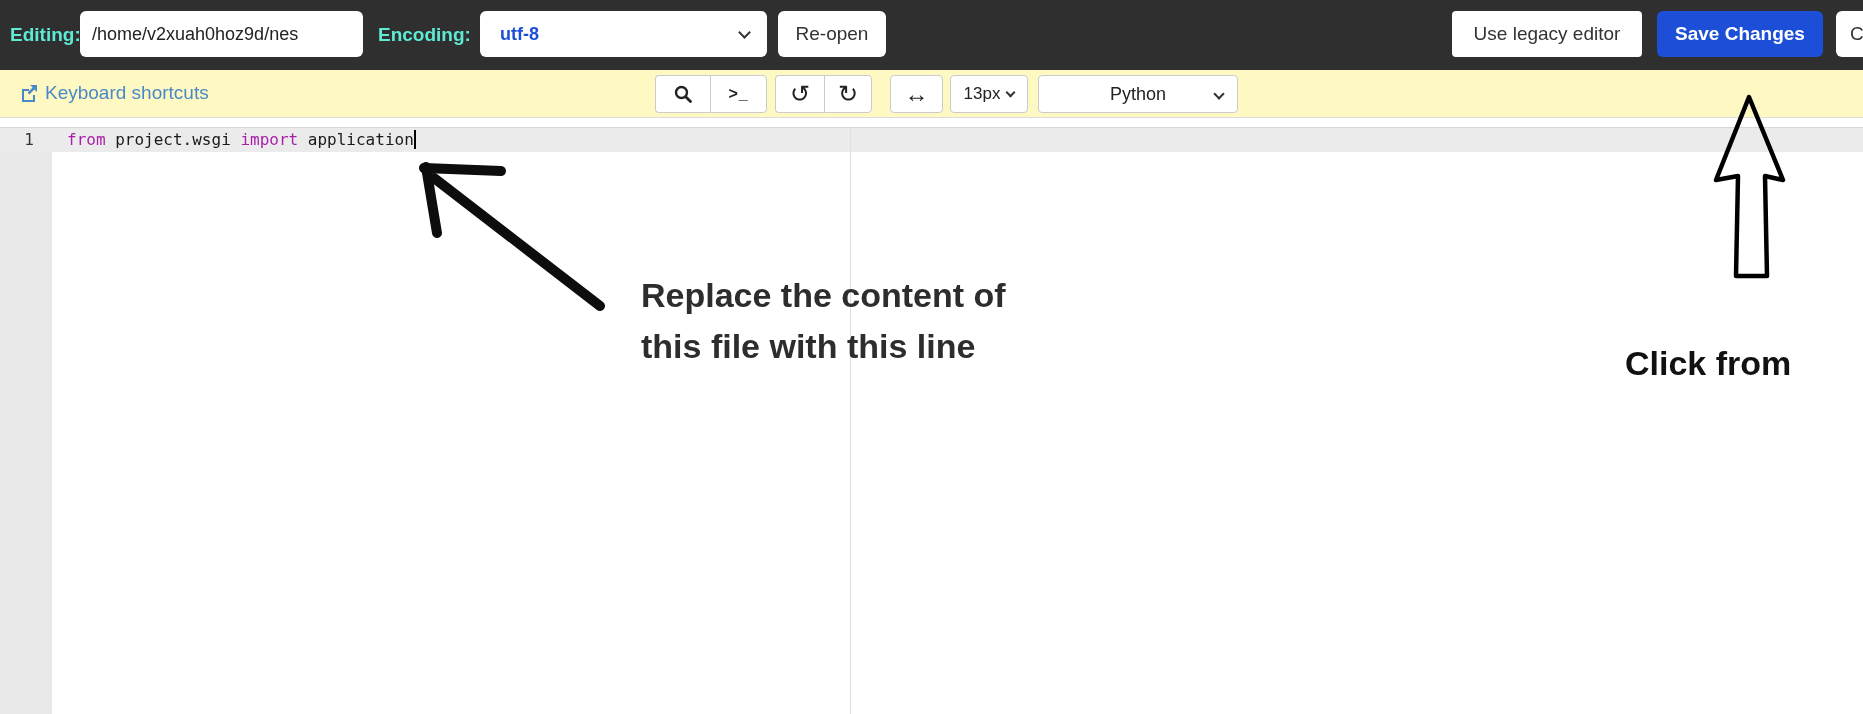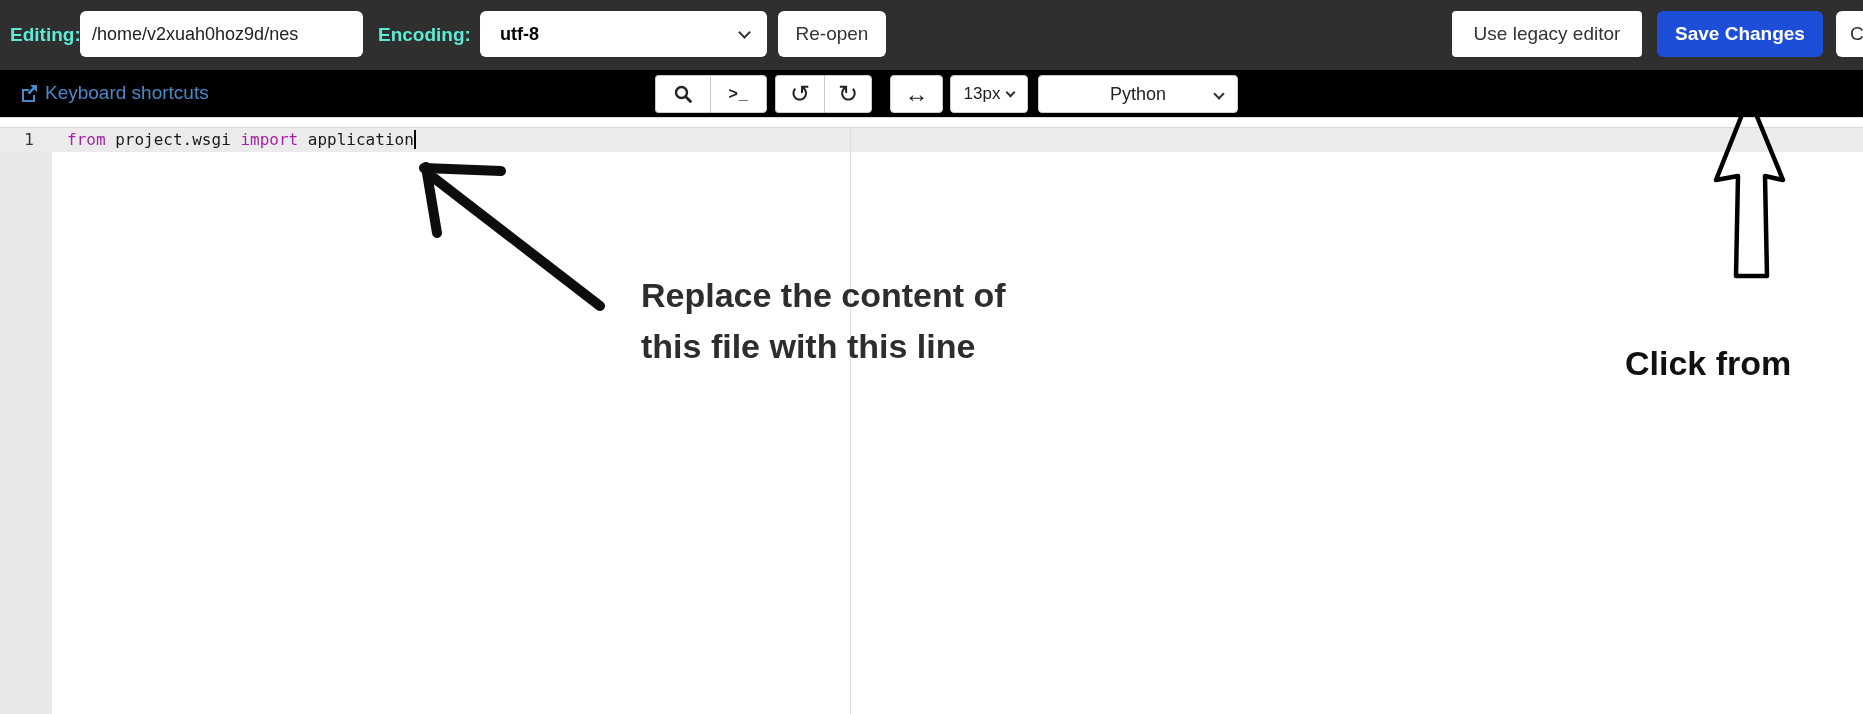--- a/index.html
+++ b/index.html
@@ -18,33 +18,33 @@
     position:absolute; left:80px; top:11px; width:283px; height:46px;
     border:none; border-radius:6px; background:#fff; color:#222;
     font-family:"Liberation Sans", sans-serif; font-weight:normal; font-size:18px;
     padding:0 8px 0 12px; outline:none;
   }
   .wbtn {
     position:absolute; top:11px; height:46px; background:#fff; border:none; border-radius:6px;
     color:#333; font-size:19px; font-family:"Liberation Sans", sans-serif;
     display:flex; align-items:center; justify-content:center; cursor:pointer;
   }
-  #sel-encoding { left:480px; width:287px; justify-content:flex-start; padding-left:20px; font-weight:bold; color:#000000; font-size:18px; }
+  #sel-encoding { left:480px; width:287px; justify-content:flex-start; padding-left:20px; font-weight:bold; color:#1d4ed8; font-size:18px; }
   #sel-encoding .chev { position:absolute; right:18px; top:17px; }
   #btn-reopen { left:778px; width:108px; }
   #btn-legacy { left:1452px; width:190px; border-radius:4px; }
   #btn-save { left:1657px; width:166px; background:#1d4ed8; color:#fff; font-weight:bold; }
   #btn-clipped { left:1836px; width:90px; justify-content:flex-start; padding-left:14px; }
   .chev {
     display:inline-block; width:9px; height:9px;
     border-right:2px solid #333; border-bottom:2px solid #333;
     transform:rotate(45deg);
   }
   
-  #toolrow { position:absolute; left:0; top:70px; width:100%; height:48px; background:#000000; border-bottom:1px solid #dcdcdc; }
+  #toolrow { position:absolute; left:0; top:70px; width:100%; height:48px; background:#fef9c3; border-bottom:1px solid #dcdcdc; }
   #kb-link { position:absolute; left:20px; top:12px; display:flex; align-items:center; gap:7px; color:#4a89c8; font-size:19px; cursor:pointer; }
   .tbtn {
     position:absolute; top:5px; height:38px; background:#fff; border:1px solid #cbcbcb;
     color:#222; display:flex; align-items:center; justify-content:center; cursor:pointer;
     font-family:"Liberation Sans", sans-serif;
   }
   .grp-left { border-radius:4px 0 0 4px; border-right:none; }
   .grp-right { border-radius:0 4px 4px 0; }
   #btn-search { left:655px; width:55px; }
   #btn-terminal { left:710px; width:57px; font-weight:bold; font-size:16px; letter-spacing:1px; }

